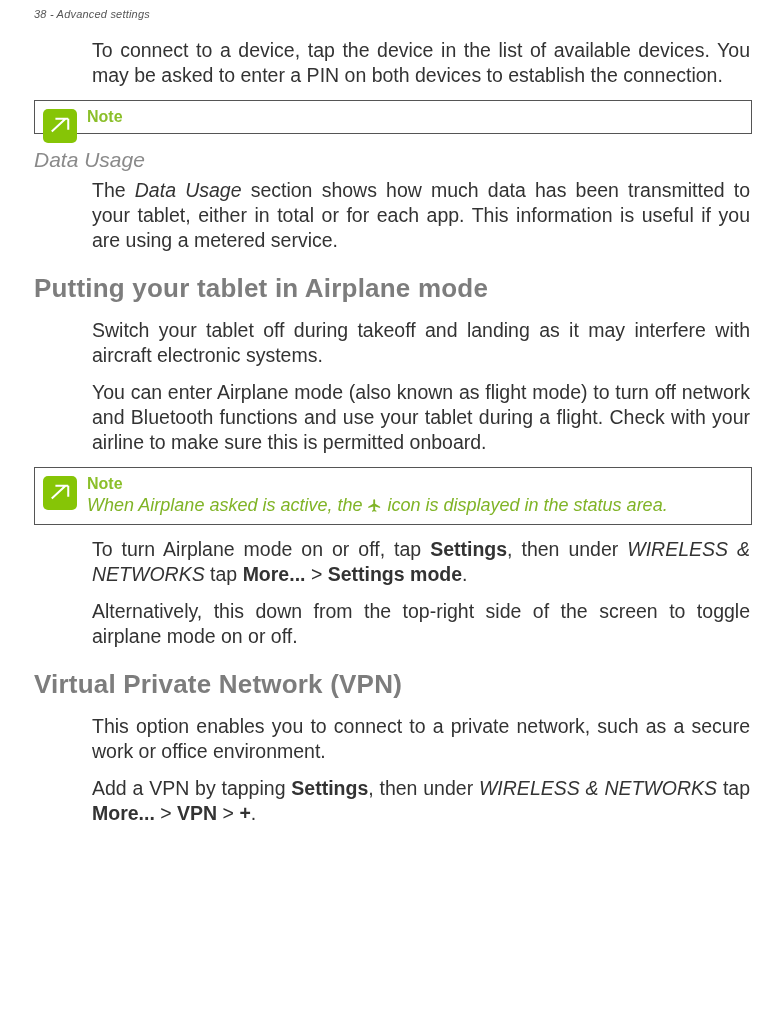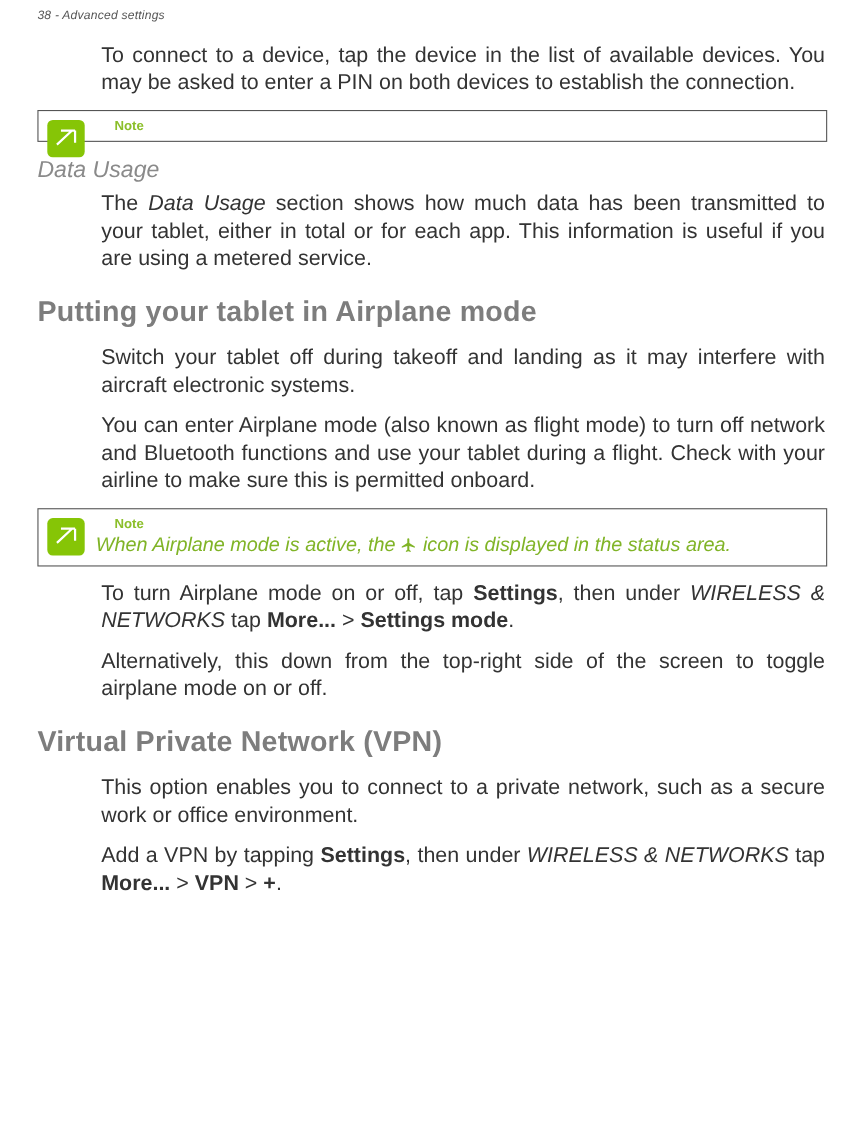--- a/index.html
+++ b/index.html
@@ -65,22 +65,21 @@
     .note-icon svg {
       width: 22px;
       height: 22px;
       stroke: #fff;
       stroke-width: 2.2;
       fill: none;
     }
     .note-title {
       color: #8bbf2a;
       font-weight: bold;
-      font-size: 12px;
-      margin-left: 17px;
+      font-size: 16px;
     }
     .note-body {
       color: #80b427;
       font-style: italic;
       font-size: 18px;
       text-align: justify;
     }
     .inline-icon {
       display: inline-block;
       vertical-align: -2px;
@@ -124,21 +123,21 @@
   <p class="body-text">You can enter Airplane mode (also known as flight mode) to turn off network and Bluetooth functions and use your tablet during a flight. Check with your airline to make sure this is permitted onboard.</p>
 
   <div class="note-box">
     <div class="note-icon">
       <svg viewBox="0 0 24 24">
           <path d="M3 18 L18 4 M7 4 L21 4 M21 4 L21 16"></path>
         </svg>
     </div>
     <div class="note-title">Note</div>
     <div class="note-body">
-      <span>When Airplane mode is active, the </span><span class="inline-icon"><svg viewBox="0 0 24 24">
+      <span>When Airplane asked is active, the </span><span class="inline-icon"><svg viewBox="0 0 24 24">
             <path d="M21 16v-2l-8-5V3.5a1.5 1.5 0 0 0-3 0V9l-8 5v2l8-2.5V19l-2 1.5V22l3.5-1 3.5 1v-1.5L13 19v-5.5l8 2.5z"></path>
           </svg></span><span> icon is displayed in the status area.</span>
     </div>
   </div>
 
   <p class="body-text">
     <span>To turn Airplane mode on or off, tap </span><b>Settings</b><span>, then under </span><i>WIRELESS &amp; NETWORKS</i><span> tap </span><b>More...</b><span> &gt; </span><b>Settings mode</b><span>.</span>
   </p>
 
   <p class="body-text">Alternatively, this down from the top-right side of the screen to toggle airplane mode on or off.</p>

